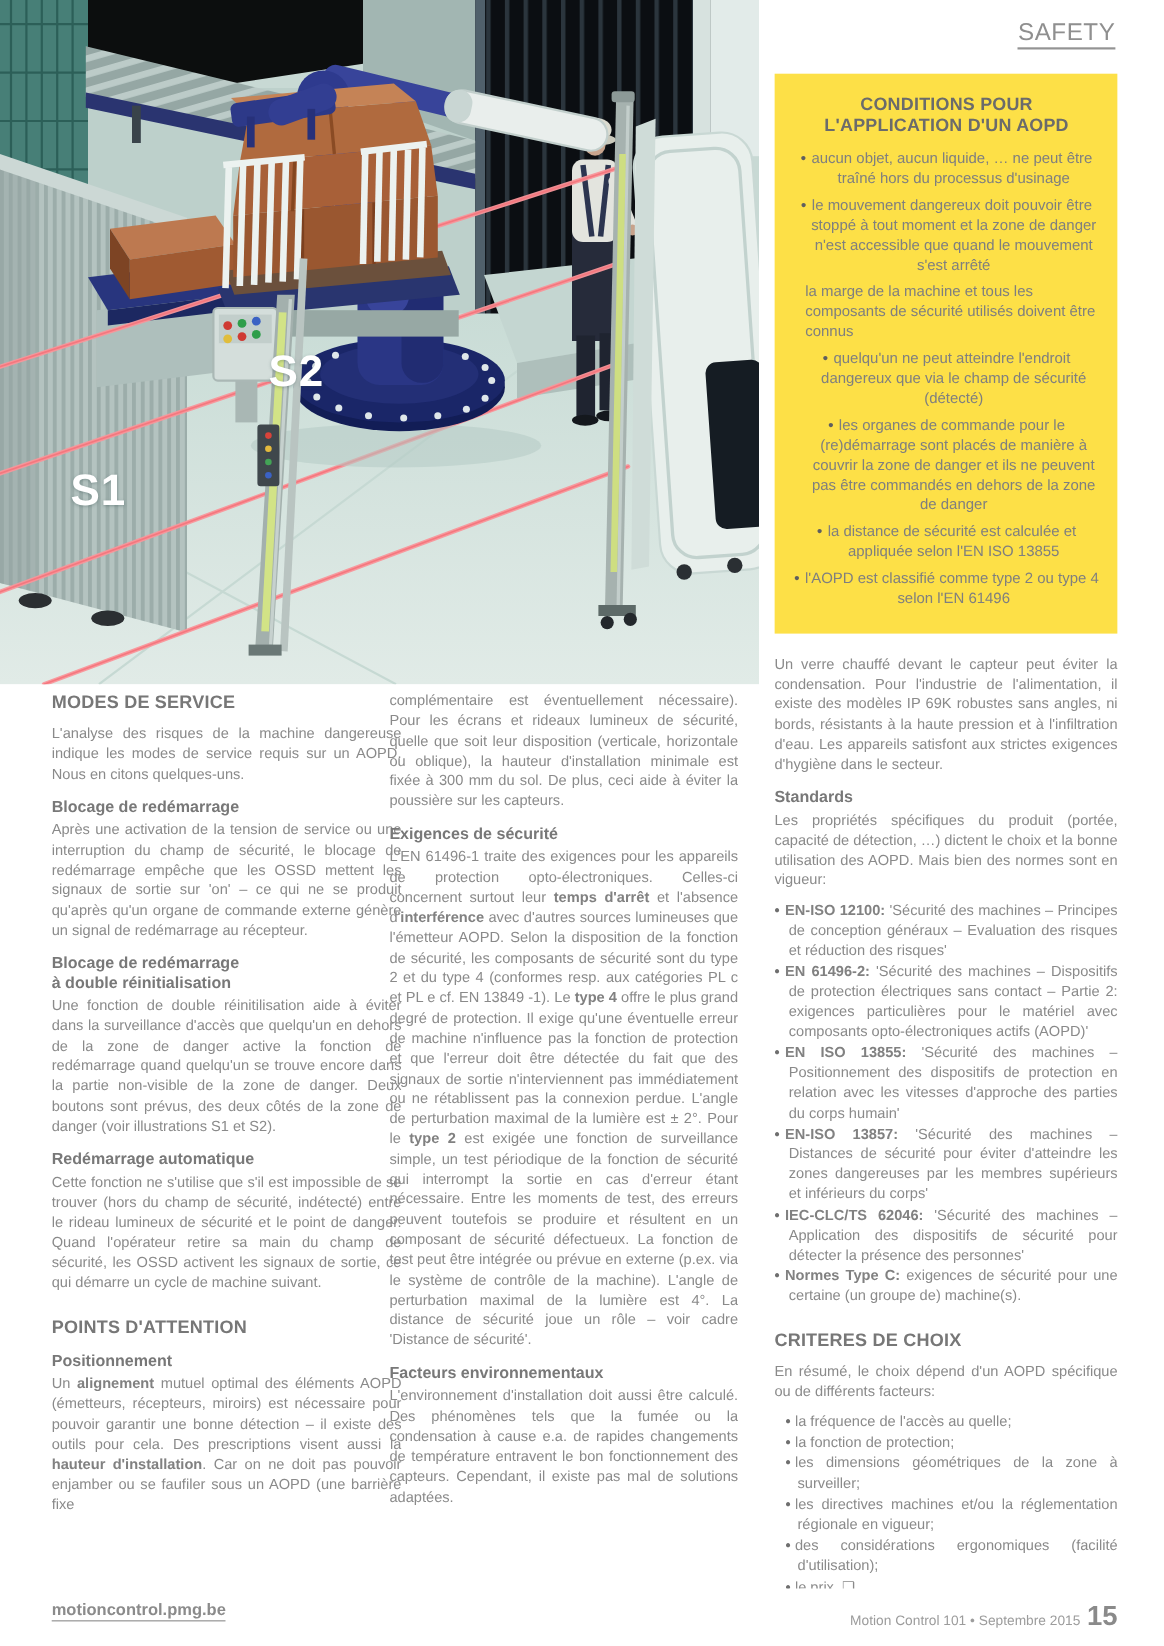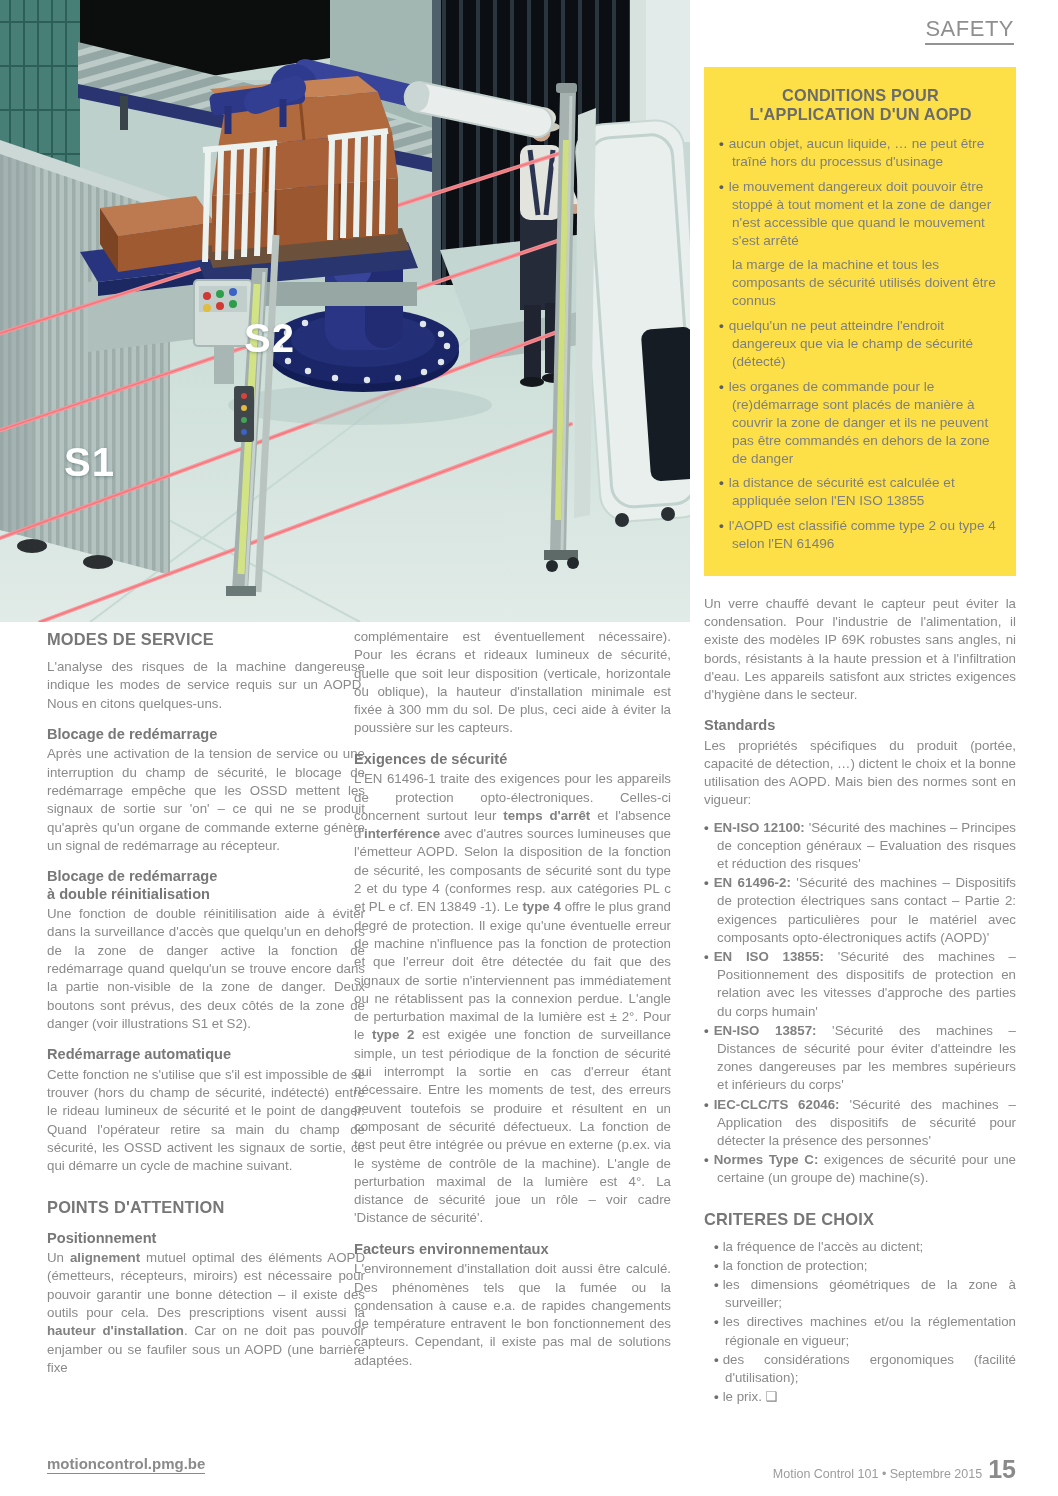--- a/index.html
+++ b/index.html
@@ -7,35 +7,35 @@
     width:1058px;height:1496px;position:relative;background:#ffffff;
     font-family:"Liberation Sans", sans-serif;overflow:hidden;
     -webkit-font-smoothing:antialiased;
   }
   
   .photo{position:absolute;left:0;top:0;width:690px;height:622px;}
   .photo svg{display:block;width:690px;height:622px;}
   .photo-label{position:absolute;color:#ffffff;font-weight:bold;font-size:40px;
     letter-spacing:1px;text-shadow:0 1px 3px rgba(40,70,70,.35);}
   .label-s2{left:244px;top:316px;}
-  .label-s1{left:64px;top:424px;margin-top:16px;}
+  .label-s1{left:64px;top:424px;}
   .photo-caption{position:absolute;left:372px;top:550px;width:300px;
     font-style:italic;font-size:15px;line-height:23px;color:#68807b;}
   
   .col3{position:absolute;left:704px;top:16px;width:312px;height:1428px;overflow:hidden;}
   .safety{text-align:right;margin:0 2px 22px 0;}
   .safety span{display:inline-block;font-size:22px;letter-spacing:.5px;color:#8f8f8f;
     border-bottom:2px solid #939393;padding-bottom:1px;}
   .cond-box{background:#fde047;padding:15px 14px 16px 15px;color:#7f7f7f;
     font-size:13.6px;line-height:17.9px;}
   .box-title{text-align:center;font-weight:bold;color:#6b6b6b;font-size:16.3px;
     line-height:19px;margin:4px 0 11px 0;letter-spacing:.2px;}
   .box-title span{display:block;}
   .cond-box ul{margin:0;padding:0;list-style:none;}
-  .cond-box li{padding-left:13px;text-indent:-13px;margin-bottom:7px;}
+  .cond-box li{padding-left:13px;text-indent:-13px;margin-bottom:7px;text-align:center;}
   .cond-box li::before{content:"•";font-weight:bold;color:#5f5f5f;margin-right:5px;}
   .box-note{margin:0 0 7px 0;padding-left:13px;}
   
   .col{position:absolute;top:628px;height:828px;overflow:hidden;
     font-size:13.3px;line-height:18.3px;color:#8a8a8a;text-align:justify;}
   .col1{left:47px;width:318px;}
   .col2{left:354px;width:317px;}
   .col3-flow{font-size:13.3px;line-height:18.2px;color:#8a8a8a;text-align:justify;
     margin-top:19px;}
   h1{font-size:16.4px;line-height:19px;color:#777777;margin:22px 0 9px 0;
@@ -327,22 +327,23 @@
     <p>Les propriétés spécifiques du produit (portée, capacité de détection, …) dictent le choix et la bonne utilisation des AOPD. Mais bien des normes sont en vigueur:</p>
     <ul class="std-list">
         <li><span><b>EN-ISO 12100:</b> 'Sécurité des machines – Principes de conception généraux – Evaluation des risques et réduction des risques'</span></li>
         <li><span><b>EN 61496-2:</b> 'Sécurité des machines – Dispositifs de protection électriques sans contact – Partie 2: exigences particulières pour le matériel avec composants opto-électroniques actifs (AOPD)'</span></li>
         <li><span><b>EN ISO 13855:</b> 'Sécurité des machines – Positionnement des dispositifs de protection en relation avec les vitesses d'approche des parties du corps humain'</span></li>
         <li><span><b>EN-ISO 13857:</b> 'Sécurité des machines – Distances de sécurité pour éviter d'atteindre les zones dangereuses par les membres supérieurs et inférieurs du corps'</span></li>
         <li><span><b>IEC-CLC/TS 62046:</b> 'Sécurité des machines – Application des dispositifs de sécurité pour détecter la présence des personnes'</span></li>
         <li><span><b>Normes Type C:</b> exigences de sécurité pour une certaine (un groupe de) machine(s).</span></li>
       </ul>
     <h1>CRITERES DE CHOIX</h1>
+    <p>En résumé, le choix dépend d'un AOPD spécifique ou de différents facteurs:</p>
     <ul class="crit-list">
-        <li><span>la fréquence de l'accès au dictent;</span></li>
+        <li><span>la fréquence de l'accès au quelle;</span></li>
         <li><span>la fonction de protection;</span></li>
         <li><span>les dimensions géométriques de la zone à surveiller;</span></li>
         <li><span>les directives machines et/ou la réglementation régionale en vigueur;</span></li>
         <li><span>des considérations ergonomiques (facilité d'utilisation);</span></li>
         <li><span>le prix. ❑</span></li>
       </ul>
   </div>
 </div>
 
 <div class="col col1">

